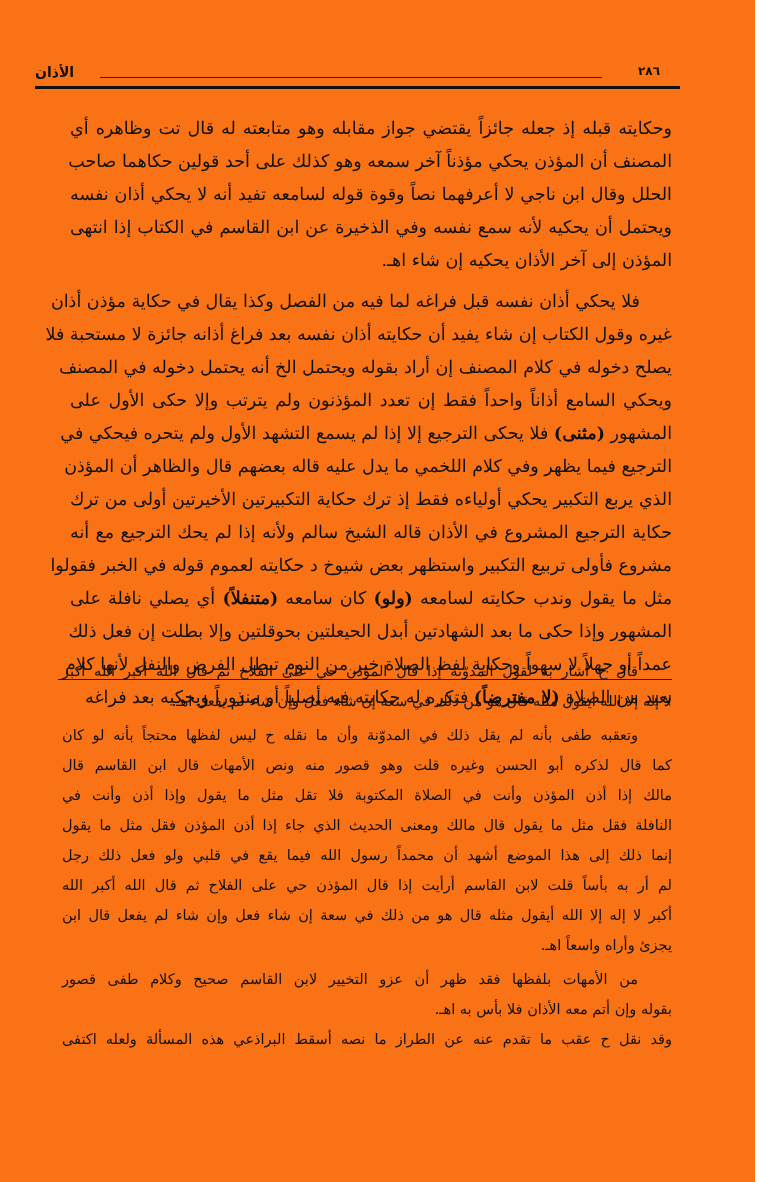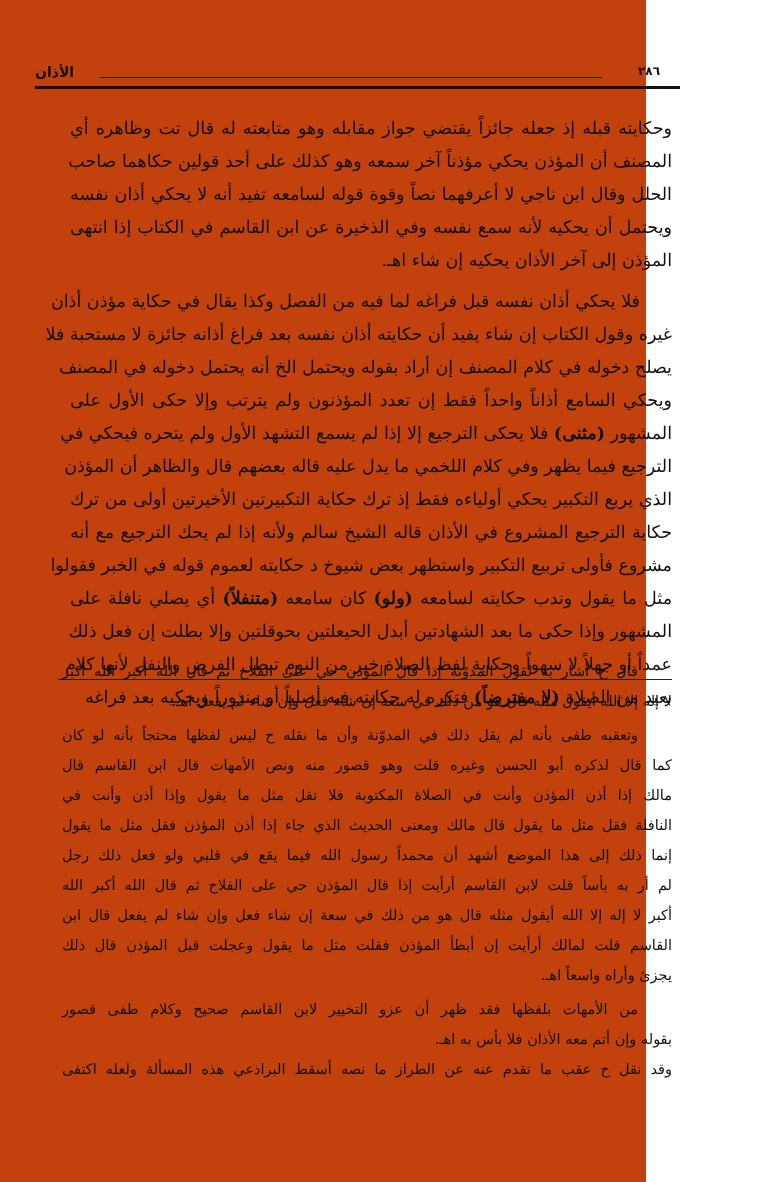--- a/index.html
+++ b/index.html
@@ -1,17 +1,17 @@
 <!DOCTYPE html>
 <html><head>
 <meta charset="utf-8">
 <style>
   html, body { margin: 0; padding: 0; background: #ffffff; }
   body { width: 765px; height: 1182px; position: relative; overflow: hidden; color: #111; }
-  .page { position: absolute; left: 0; top: 0; width: 646px; height: 1182px; background: #c2410c; }
+  .page { position: absolute; left: 0; top: 0; width: 755px; height: 1182px; background: #f97316; }
 
   .running-head { position: absolute; left: 35px; top: 60px; width: 645px; height: 24px; }
   .head-title { position: absolute; left: 0; top: 0; font-family: "DejaVu Sans", sans-serif; font-weight: bold; font-size: 14px; line-height: 24px; direction: rtl; }
   .head-rule { position: absolute; left: 65px; right: 78px; top: 17px; border-top: 1.5px solid #222; }
   .page-number { position: absolute; right: 20px; top: -2px; font-family: "DejaVu Sans", sans-serif; font-weight: bold; font-size: 12px; line-height: 26px; direction: rtl; }
   .head-thick-rule { position: absolute; left: 35px; top: 86px; width: 645px; height: 3px; background: #111; }
 
   .main-text { position: absolute; left: 62px; top: 104px; width: 618px; direction: rtl; font-family: "DejaVu Serif", serif; font-size: 17.5px; line-height: 33px; text-align: justify; text-align-last: right; }
   .main-text p { margin: 8px; padding: 0; }
   .main-text p + p { margin-top: 4px; }
@@ -74,21 +74,20 @@
         <span class="fline last">لا إله إلا الله أيقول مثله قال هو من ذلك في سعة إن شاء فعل وإن شاء لم يفعل اهـ.</span>
       </p>
       <p>
         <span class="fline indent">وتعقبه طفى بأنه لم يقل ذلك في المدوّنة وأن ما نقله ح ليس لفظها محتجاً بأنه لو كان</span>
         <span class="fline">كما قال لذكره أبو الحسن وغيره قلت وهو قصور منه ونص الأمهات قال ابن القاسم قال</span>
         <span class="fline">مالك إذا أذن المؤذن وأنت في الصلاة المكتوبة فلا تقل مثل ما يقول وإذا أذن وأنت في</span>
         <span class="fline">النافلة فقل مثل ما يقول قال مالك ومعنى الحديث الذي جاء إذا أذن المؤذن فقل مثل ما يقول</span>
         <span class="fline">إنما ذلك إلى هذا الموضع أشهد أن محمداً رسول الله فيما يقع في قلبي ولو فعل ذلك رجل</span>
         <span class="fline">لم أر به بأساً قلت لابن القاسم أرأيت إذا قال المؤذن حي على الفلاح ثم قال الله أكبر الله</span>
         <span class="fline">أكبر لا إله إلا الله أيقول مثله قال هو من ذلك في سعة إن شاء فعل وإن شاء لم يفعل قال ابن</span>
-        <span class="fline">القاسم قلت لمالك أرأيت إن أبطأ المؤذن فقلت مثل ما يقول وعجلت قبل المؤذن قال ذلك</span>
         <span class="fline last">يجزئ وأراه واسعاً اهـ.</span>
       </p>
       <p>
         <span class="fline" style="padding-right: 34px;">من الأمهات بلفظها فقد ظهر أن عزو التخيير لابن القاسم صحيح وكلام طفى قصور</span>
         <span class="fline last">بقوله وإن أتم معه الأذان فلا بأس به اهـ.</span>
         <span class="fline">وقد نقل ح عقب ما تقدم عنه عن الطراز ما نصه أسقط البراذعي هذه المسألة ولعله اكتفى</span>
       </p>
     </div>
 
 </div>

